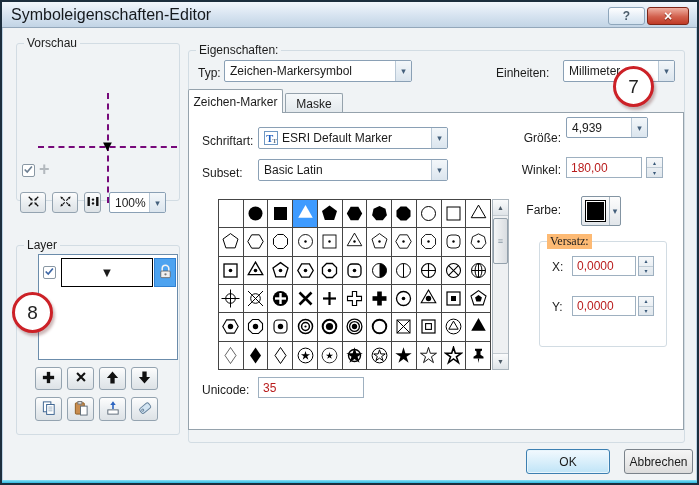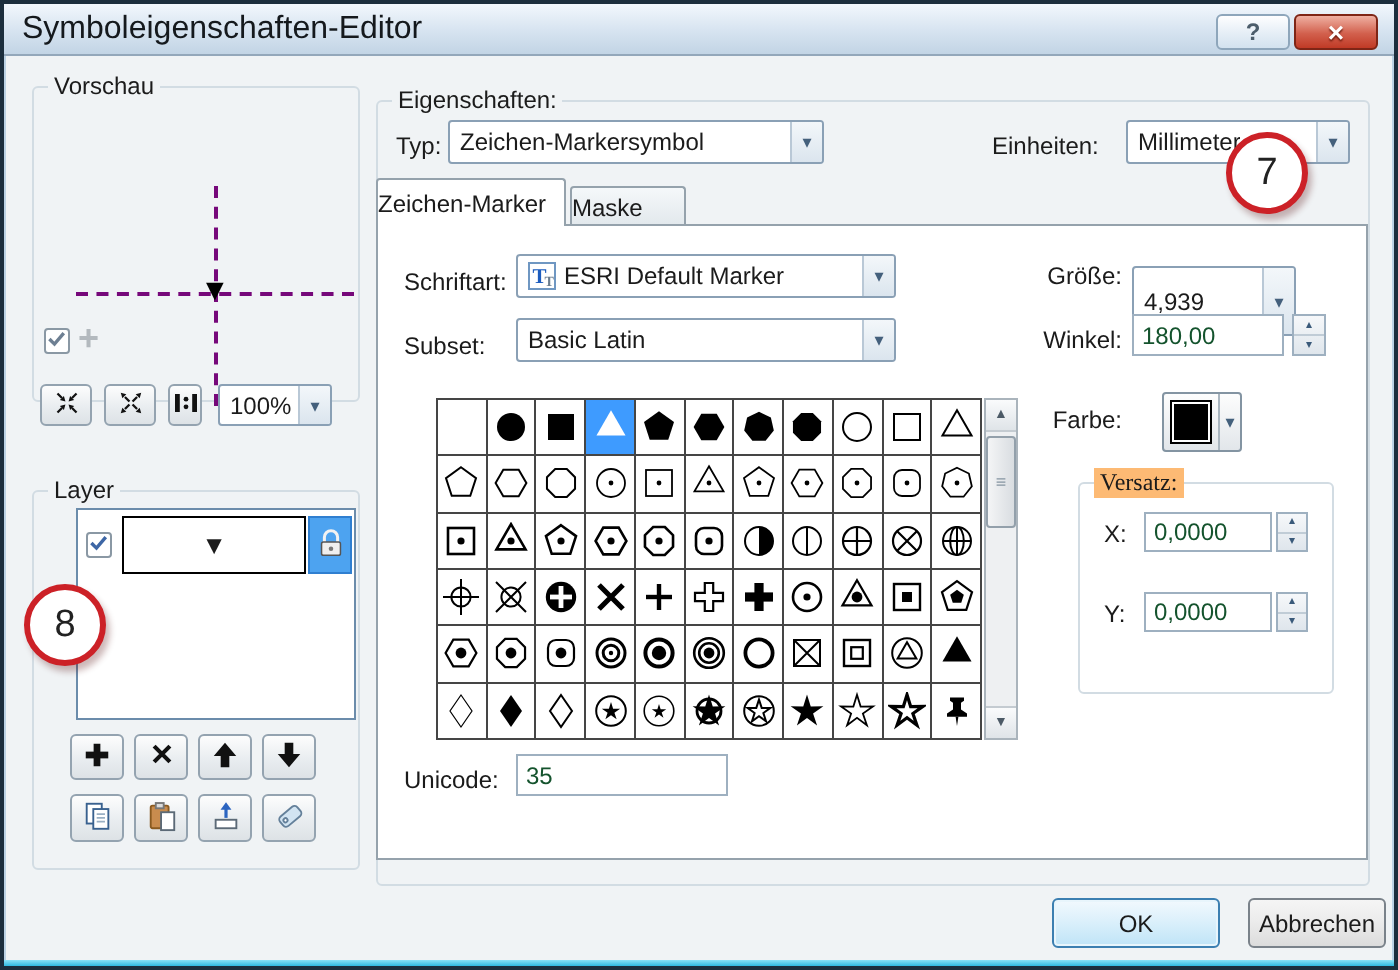--- a/index.html
+++ b/index.html
@@ -29,32 +29,32 @@
   .dash-v{position:absolute;left:90px;top:49px;height:110px;border-left:2px dashed var(--pl);}
   .preview-marker{position:absolute;left:83px;top:94px;font-size:15px;color:#000;line-height:15px;}
 
   .checkbox{position:absolute;width:13px;height:13px;background:#fff;border:1px solid #8a98a4;border-radius:2px;display:flex;align-items:center;justify-content:center;}
   .plus-ghost{position:absolute;font-size:18px;font-weight:bold;color:#b3b9be;line-height:16px;}
 
   .tbtn{position:absolute;background:linear-gradient(#fdfdfd,#e9edf0 55%,#dde2e6);border:1px solid #94a3b0;border-radius:3px;display:flex;align-items:center;justify-content:center;}
   .combo{position:absolute;background:#fff;border:1px solid #8aa0b5;border-radius:2px;display:flex;align-items:center;padding-left:5px;overflow:hidden;}
   .combo .val{white-space:nowrap;overflow:hidden;}
   .combo .arrowbox{margin-left:auto;align-self:stretch;width:16px;display:flex;align-items:center;justify-content:center;background:linear-gradient(#f3f7fa,#dbe5ee);border-left:1px solid #b9c8d6;color:#44607c;font-size:9px;}
-  .edit{position:absolute;background:#fff;border:1px solid #9eb0c0;font-family:"Liberation Sans",sans-serif;font-size:12px;color:#14532d;padding:0 4px;}
+  .edit{position:absolute;background:#fff;border:1px solid #9eb0c0;font-family:"Liberation Sans",sans-serif;font-size:12px;color:#b91c1c;padding:0 4px;}
   .spin{position:absolute;display:flex;flex-direction:column;border:1px solid #9eb0c0;background:linear-gradient(#f6f8fa,#dfe6ec);}
   .spin span{flex:1;display:flex;align-items:center;justify-content:center;font-size:6px;color:#3a5a7a;line-height:6px;}
   .spin span:first-child{border-bottom:1px solid #c0ccd6;}
 
   
   .layer-list{position:absolute;left:36px;top:252px;width:140px;height:106px;background:#fff;border:1px solid #6b8cab;}
   .layer-patch{position:absolute;left:22px;top:3px;width:92px;height:29px;background:#fff;border:1px solid #000;display:flex;align-items:center;justify-content:center;font-size:13px;}
   .lock-btn{position:absolute;left:115px;top:3px;width:22px;height:29px;background:#4da3f0;border:1px solid #2f7fd0;display:flex;align-items:center;justify-content:center;}
 
   
-  .tab{position:absolute;display:flex;align-items:center;justify-content:flex-start;border:1px solid #95a2ac;border-bottom:none;border-radius:2px 2px 0 0;}
+  .tab{position:absolute;display:flex;align-items:center;justify-content:center;border:1px solid #95a2ac;border-bottom:none;border-radius:2px 2px 0 0;}
   .tab.active{background:#fff;z-index:3;}
   .tab.inactive{background:linear-gradient(#f5f8fa,#e2e8ec);z-index:1;}
   .tab-panel{position:absolute;left:186px;top:110px;width:496px;height:318px;background:#fff;border:1px solid #95a2ac;z-index:2;}
 
   
   .glyph-grid{position:absolute;left:29px;top:86px;width:273px;height:171px;display:grid;
     grid-template-columns:repeat(11,1fr);grid-template-rows:repeat(6,1fr);gap:1px;
     background:#454545;border:1px solid #454545;}
   .cell{background:#fff;display:flex;align-items:center;justify-content:center;}
   .cell.sel{background:var(--sel);}
@@ -665,21 +665,21 @@
         </div>
       <div class="sb-btn" style="bottom:0;border-top:1px solid #c4cbd1;">
           <span>▼</span>
         </div>
     </div>
 
     <span class="lbl" style="left:13px;top:270px;">Unicode:</span>
     <input class="edit" style="left: 69px; top: 264px; width: 106px; height: 21px;" value="35">
 
     <span class="lbl" style="left:322px;top:18px;width:50px;text-align:right;">Größe:</span>
-    <div class="combo" style="left:377px;top:20px;width:82px;height:35px;">
+    <div class="combo" style="left:377px;top:4px;width:82px;height:21px;">
       <span class="val">4,939</span>
       <span class="arrowbox">▾</span>
     </div>
 
     <span class="lbl" style="left:322px;top:50px;width:50px;text-align:right;">Winkel:</span>
     <input class="edit" style="left: 377px; top: 44px; width: 76px; height: 21px;" value="180,00">
     <div class="spin" style="left:457px;top:44px;width:17px;height:21px;">
       <span>▴</span>
       <span>▾</span>
     </div>

